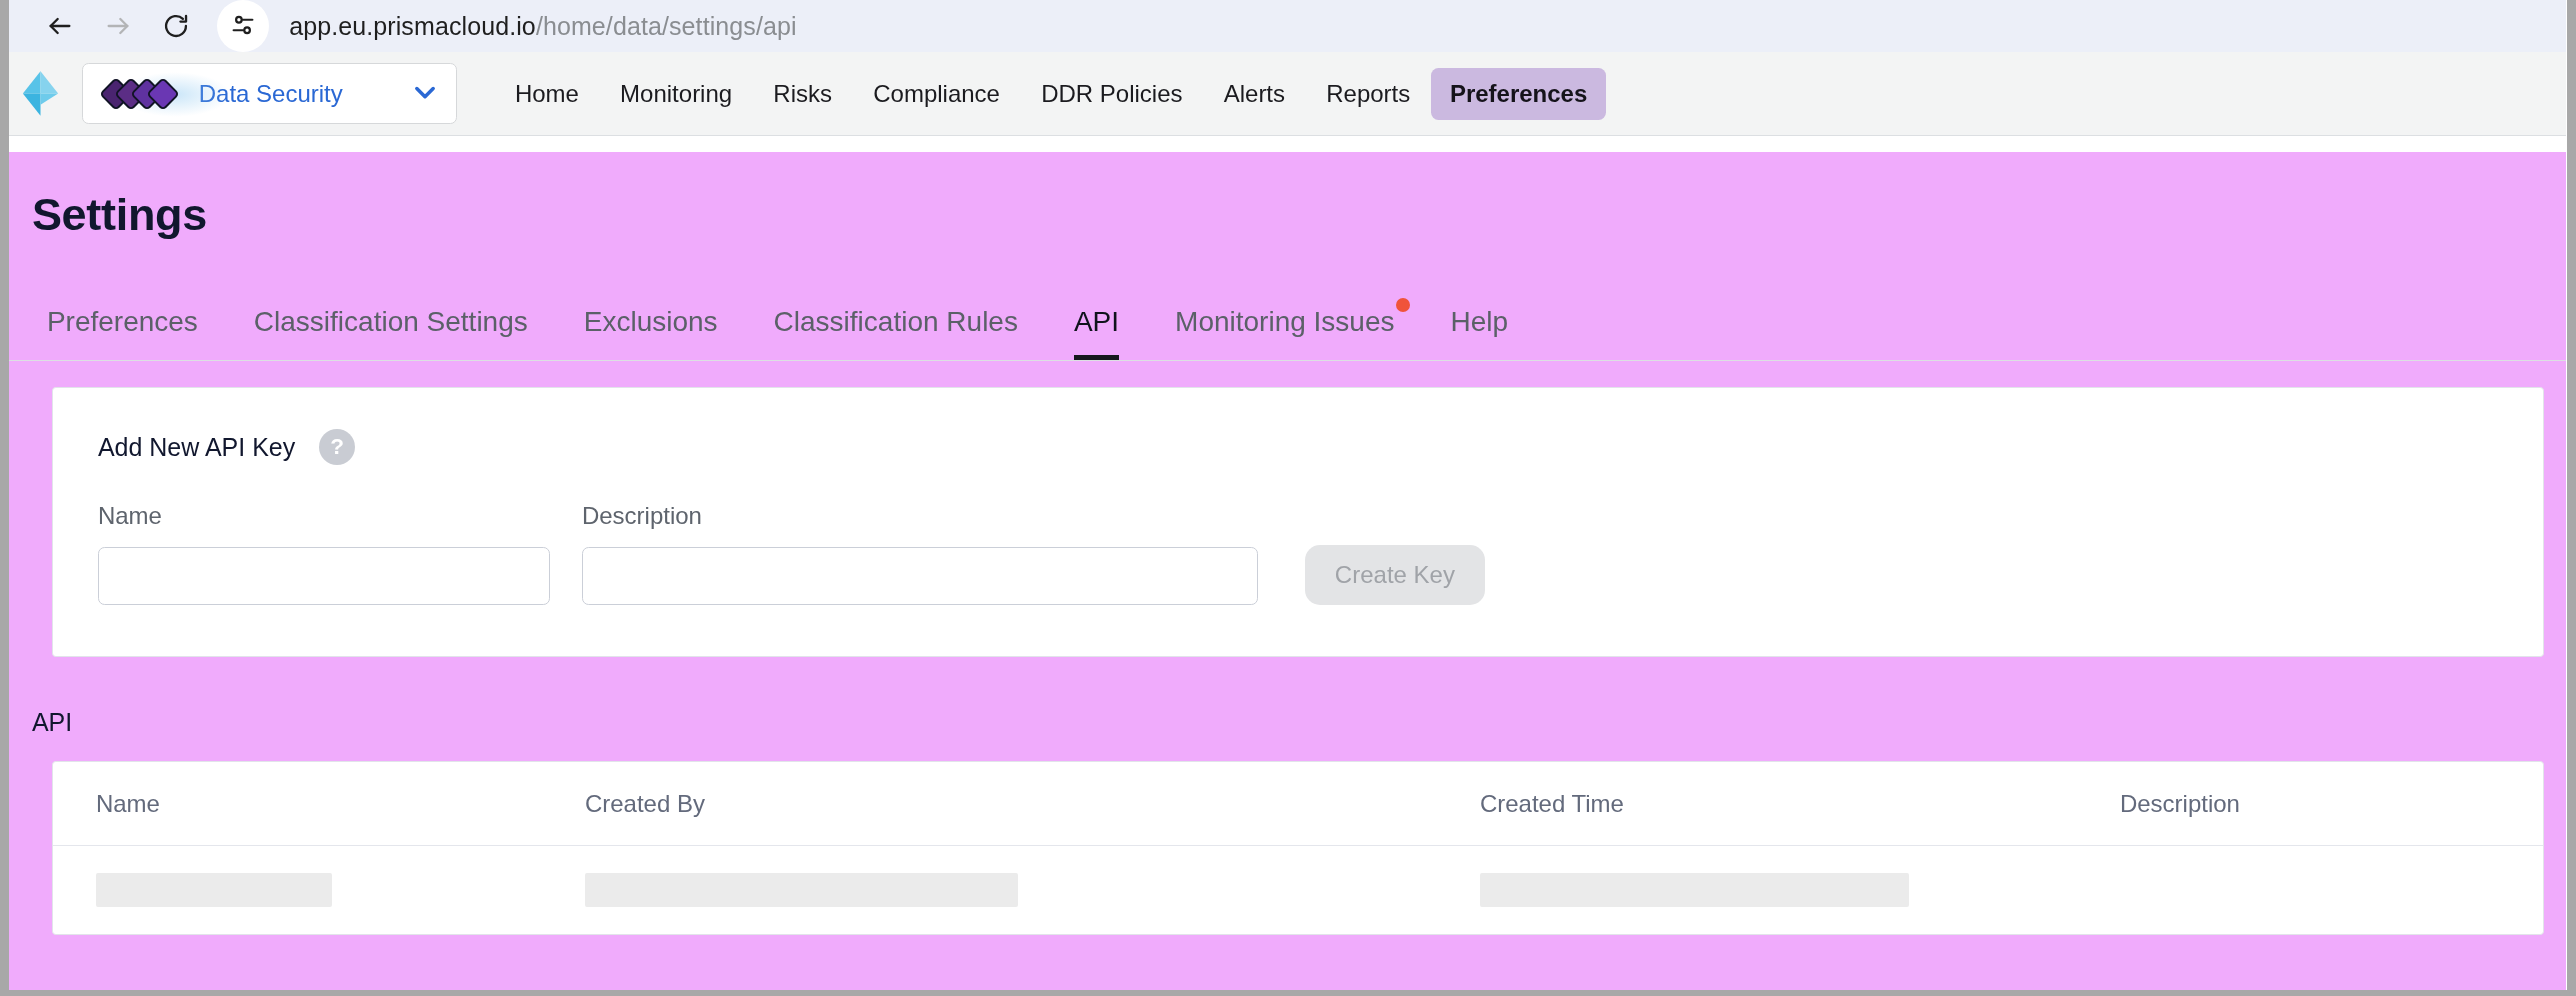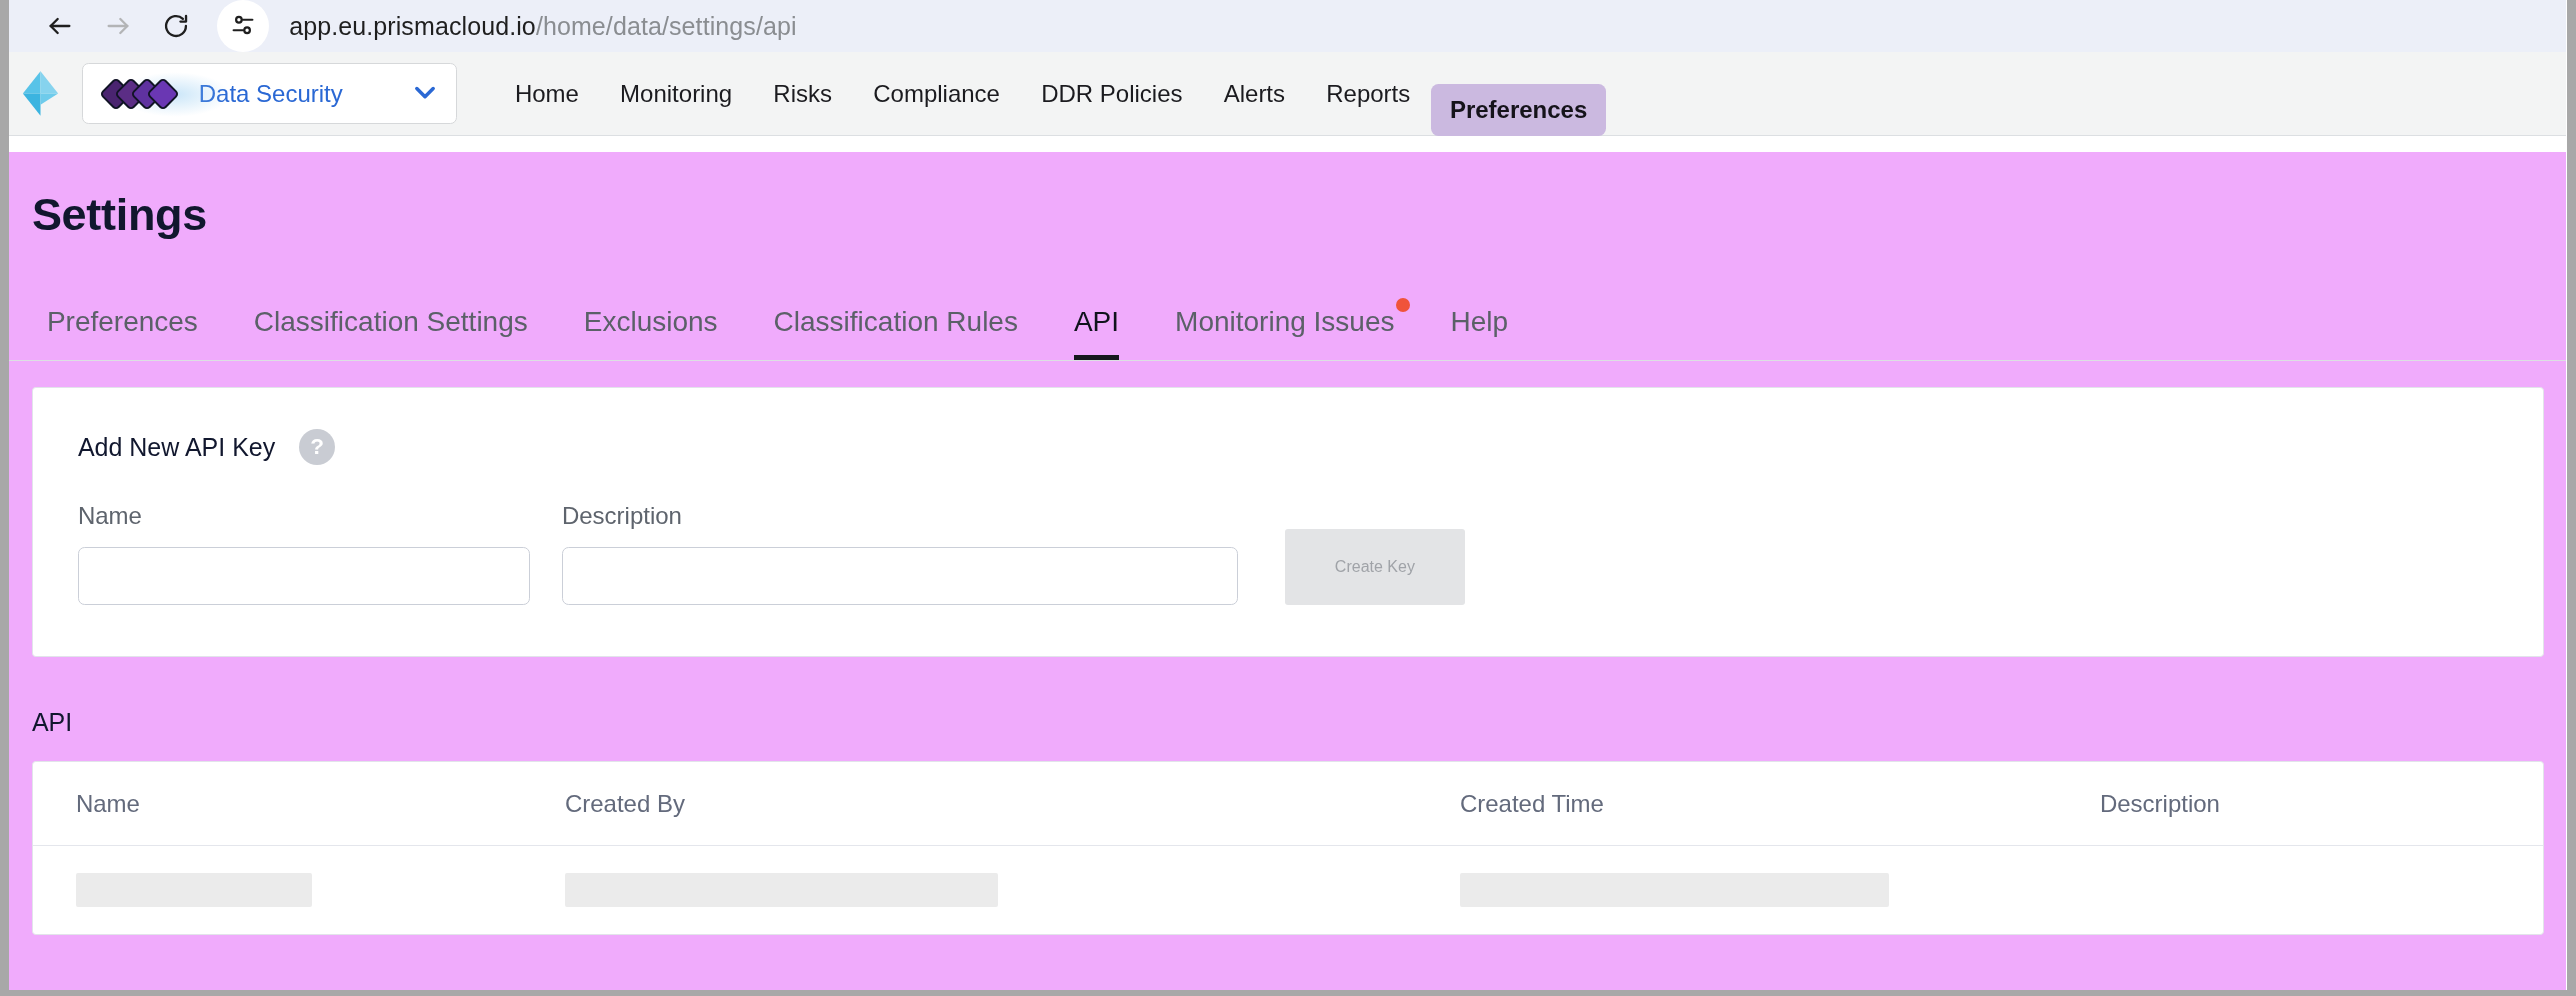--- a/index.html
+++ b/index.html
@@ -146,21 +146,21 @@
     margin-left: 24px;
     font-size: 24px;
     color: #2a68d4;
     flex: 1;
     white-space: nowrap;
   }
   .chev { flex: 0 0 auto; }
 
   .nav-links {
     display: flex;
-    align-items: flex-end;
+    align-items: center;
     margin-left: 37px;
     height: 84px;
   }
   .nav-link {
     font-size: 24px;
     color: #1b1b1f;
     padding: 0 20.6px;
     white-space: nowrap;
     line-height: 84px;
   }
@@ -228,20 +228,21 @@
 
   
   .content {
     padding: 26px 22.5px 0 22.5px;
   }
 
   .card {
     border: 0.9px solid #e2e4ea;
     border-radius: 3.7px;
     background: #ffffff;
+    margin-left: 20px;
   }
 
   .card-addkey {
     padding: 41px 45px 51px 45px;
   }
   .card-head {
     display: flex;
     align-items: center;
   }
   .card-head-title {
@@ -283,26 +284,26 @@
     font-family: "Liberation Sans", sans-serif;
     outline: none;
   }
   .field-name .field-input { width: 452px; }
   .field-desc { margin-left: 32px; }
   .field-desc .field-input { width: 676px; }
 
   .create-key-btn {
     margin-left: 47px;
     width: 180px;
-    height: 76px;
+    height: 60px;
     background: #e3e4e6;
     border: none;
-    border-radius: 3px;
+    border-radius: 15px;
     color: #a0a3a8;
-    font-size: 16px;
+    font-size: 24px;
     font-family: "Liberation Sans", sans-serif;
     cursor: default;
   }
 
   
   .section-api { margin-top: 51px; }
   .section-title {
     font-size: 25px;
     color: #11172e;
     margin-bottom: 24px;

